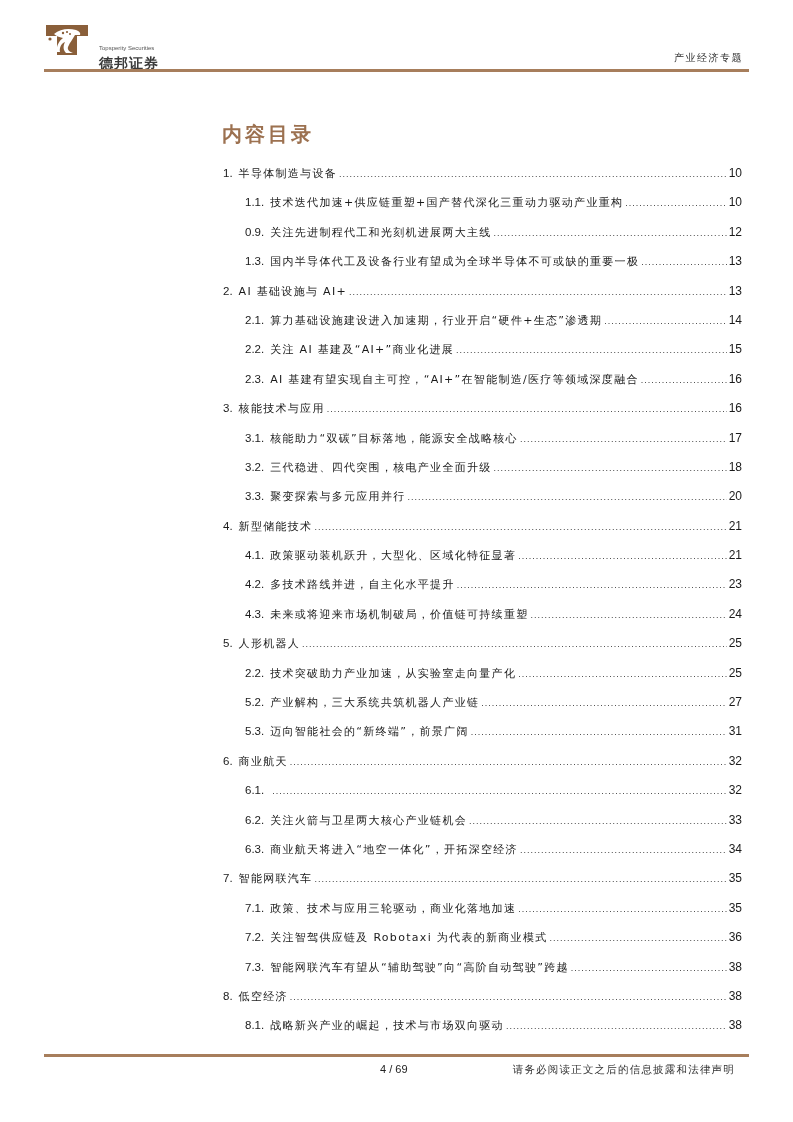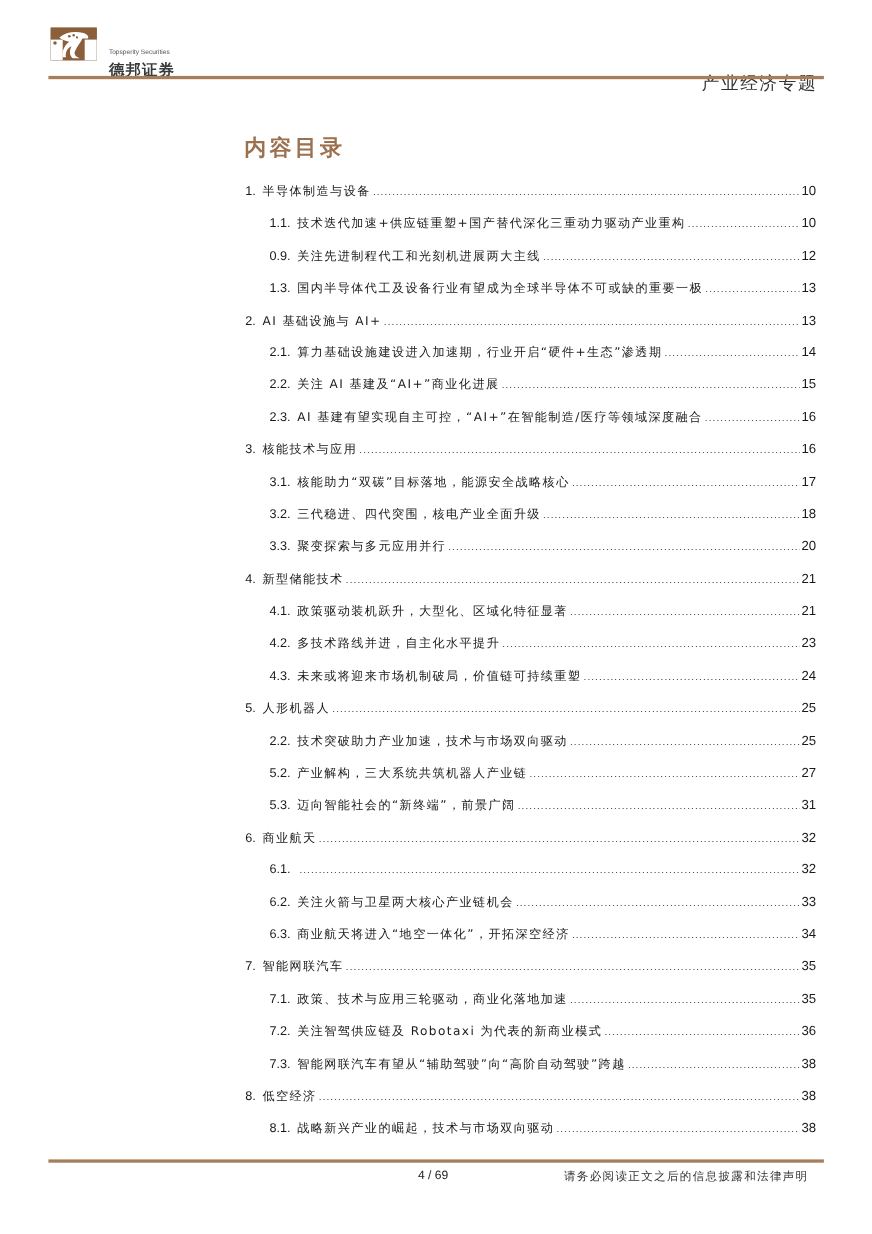--- a/index.html
+++ b/index.html
@@ -8,21 +8,21 @@
     font-family: "DejaVu Sans", "Liberation Sans", sans-serif;
     color: #1a1a1a; overflow: hidden;
   }
   .page { position: relative; width: 793px; height: 1122px; background: #fff; }
 
   
   .logo-block { position: absolute; left: 46px; top: 25px; width: 42px; height: 30px; background: #8a5f3a; }
   .logo-block svg { position: absolute; left: 0; top: 0; }
   .brand-cn { position: absolute; left: 99px; top: 27px; font-size: 14px; font-weight: bold; color: #3a3a3a; letter-spacing: 1px; margin-top: 28px; }
   .brand-en { position: absolute; left: 99px; top: 45px; font-size: 6px; color: #555; font-family: "Liberation Sans", sans-serif; }
-  .header-tag { position: absolute; right: 50px; top: 66px; font-size: 16px; color: #333; letter-spacing: 1.5px; font-family: "DejaVu Serif", serif; }
+  .header-tag { position: absolute; right: 50px; top: 51px; font-size: 10px; color: #333; letter-spacing: 1.5px; font-family: "DejaVu Serif", serif; }
   .header-line { position: absolute; left: 44px; top: 69px; width: 705px; height: 3px; background: #a77e5c; }
 
   
   .toc-title { position: absolute; left: 222px; top: 121px; font-size: 20px; font-weight: bold; color: #9c7150; letter-spacing: 3px; }
 
   
   .toc { position: absolute; left: 223px; top: 166px; width: 519px; }
   .toc-row { display: flex; align-items: baseline; height: 29.4px; font-size: 11.5px; color: #1a1a1a; white-space: nowrap; }
   .toc-row.level-2 { padding-left: 22px; }
   .toc-num { font-family: "Liberation Sans", sans-serif; margin-right: 6px; }
@@ -158,21 +158,21 @@
         <span class="toc-page">24</span>
       </div>
       <div class="toc-row level-1">
         <span class="toc-num">5.</span>
         <span class="toc-text">人形机器人</span>
         <span class="toc-dots"></span>
         <span class="toc-page">25</span>
       </div>
       <div class="toc-row level-2">
         <span class="toc-num">2.2.</span>
-        <span class="toc-text">技术突破助力产业加速，技术与市场双向驱动</span>
+        <span class="toc-text">技术突破助力产业加速，从实验室走向量产化</span>
         <span class="toc-dots"></span>
         <span class="toc-page">25</span>
       </div>
       <div class="toc-row level-2">
         <span class="toc-num">5.2.</span>
         <span class="toc-text">产业解构，三大系统共筑机器人产业链</span>
         <span class="toc-dots"></span>
         <span class="toc-page">27</span>
       </div>
       <div class="toc-row level-2">

